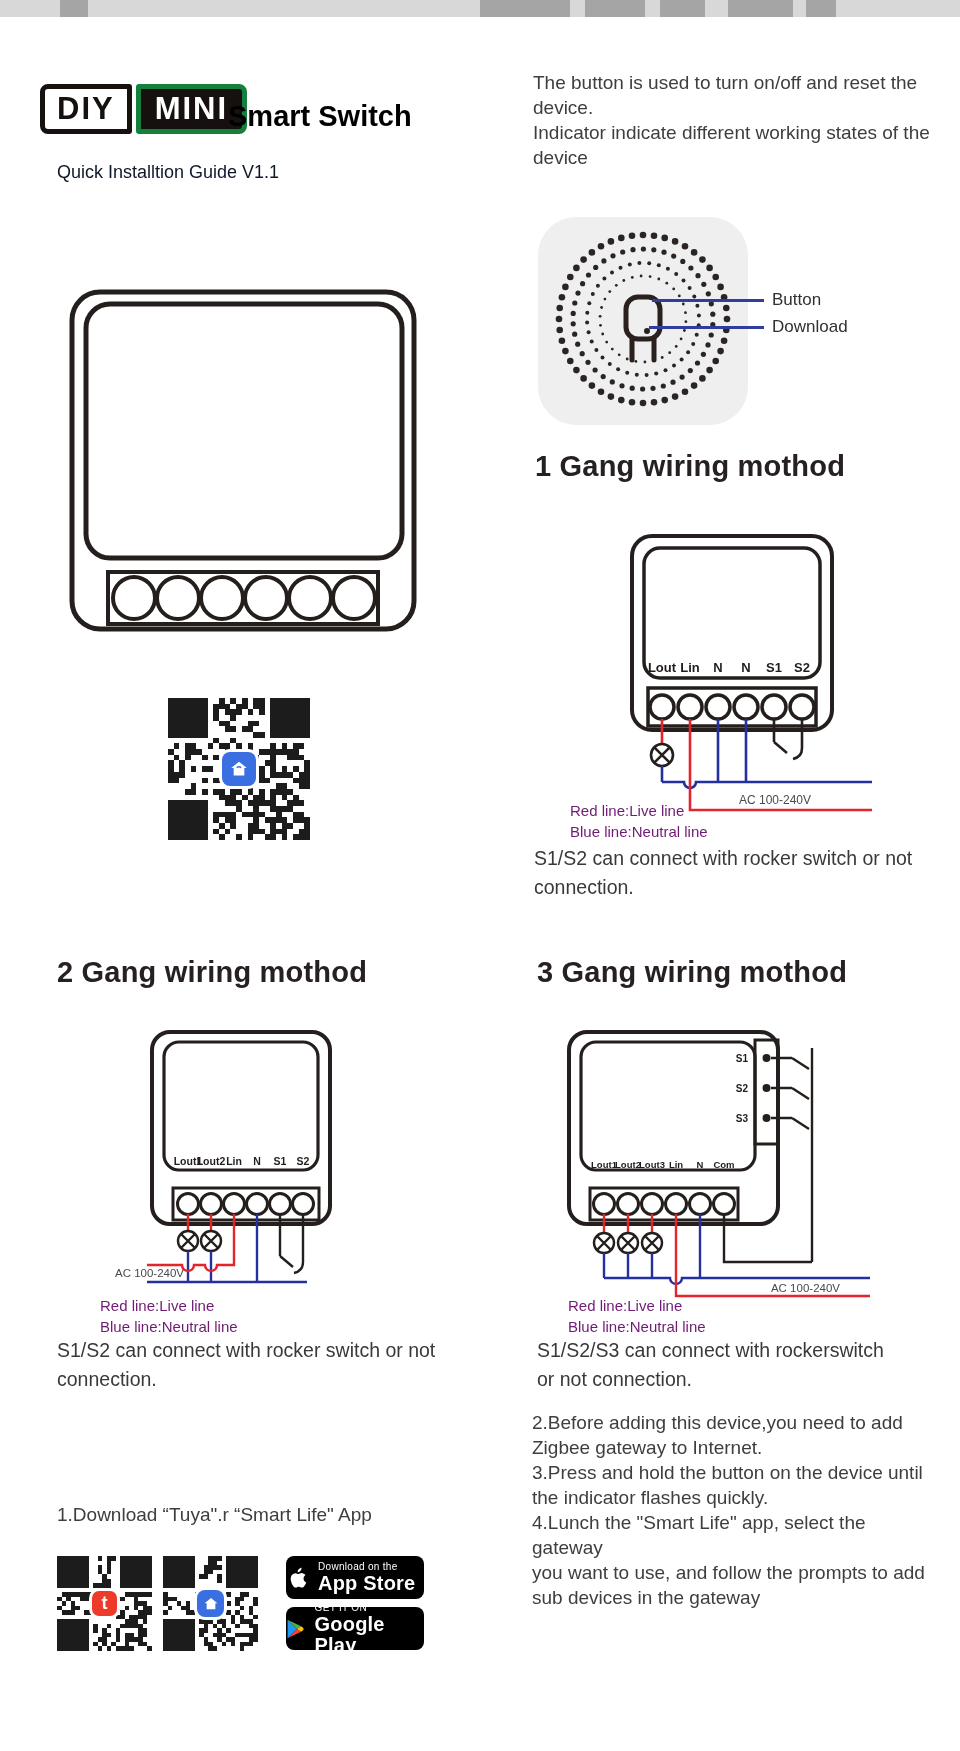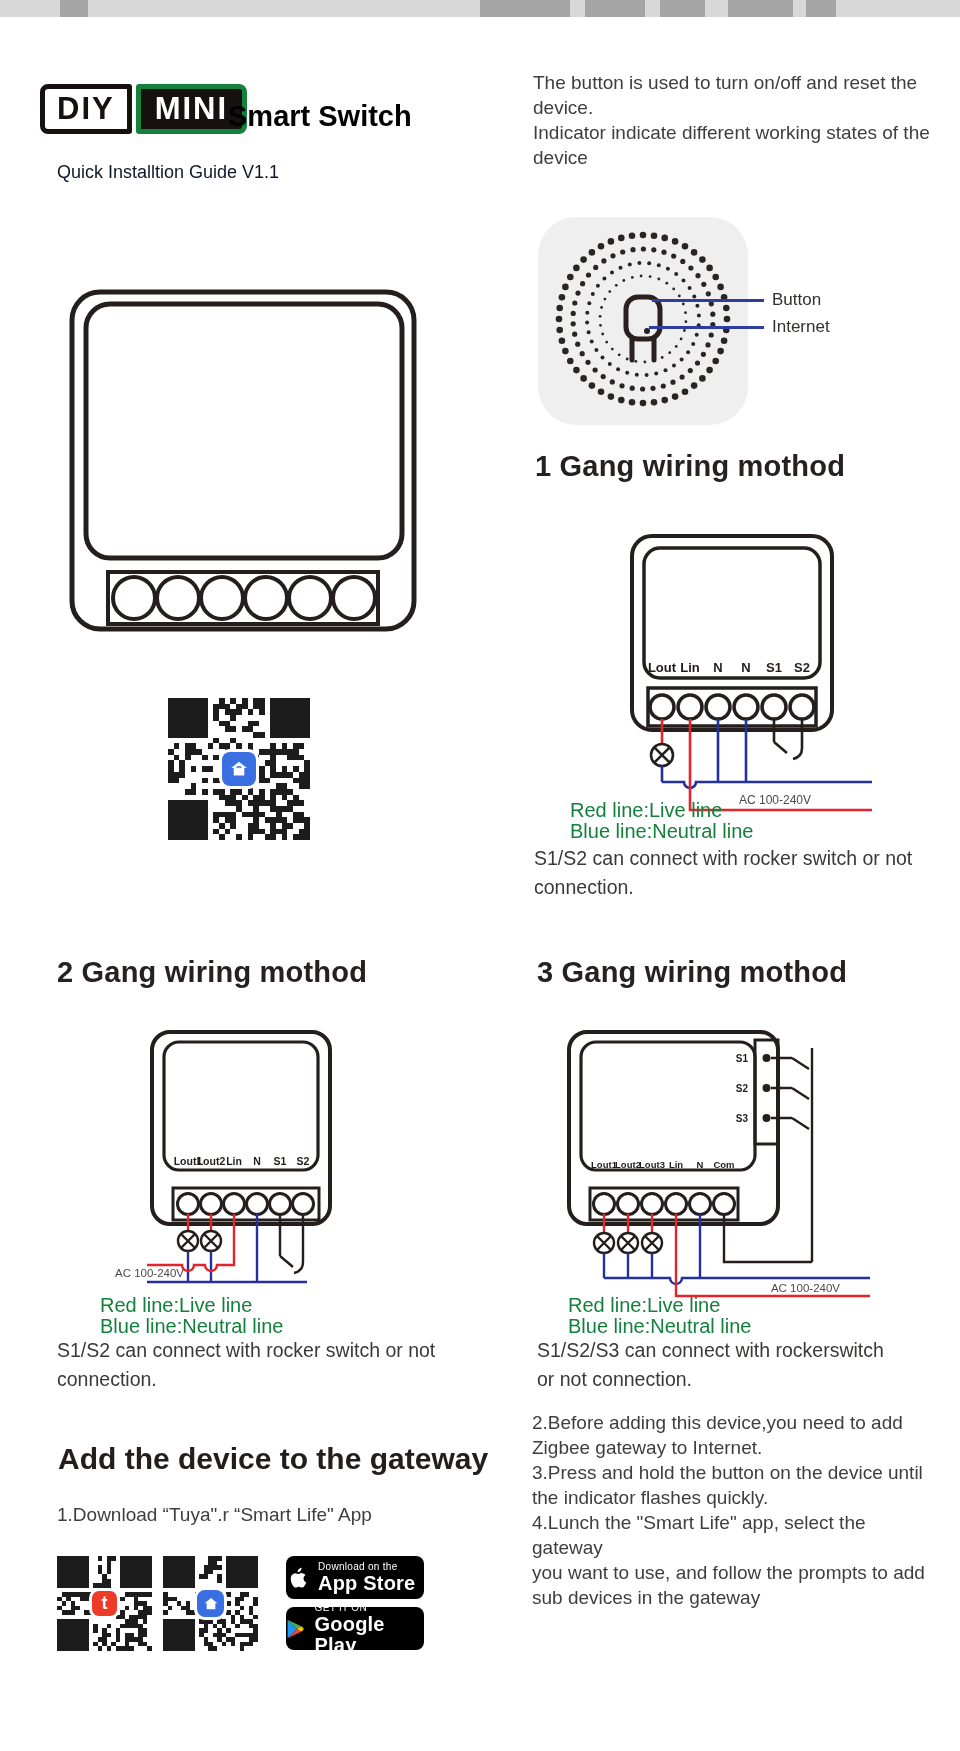--- a/index.html
+++ b/index.html
@@ -13,21 +13,21 @@
   
   .logo{display:flex;align-items:stretch;gap:4px;}
   .logo .diy{border:5px solid #16110f;background:#fff;color:#16110f;border-radius:8px 3px 3px 8px;
     font-weight:bold;font-size:31px;line-height:38px;padding:1px 12px;letter-spacing:2px;}
   .logo .mini{background:#16110f;color:#fff;border:5px solid #15803d;border-radius:3px 8px 8px 3px;
     font-weight:bold;font-size:31px;line-height:38px;padding:1px 14px;letter-spacing:2px;}
   .title-main{font-size:29px;font-weight:bold;color:#000000;}
   .subtitle{font-size:18px;color:#0f172a;}
   .bodytxt{font-size:19px;line-height:25px;color:#3f3e3e;}
   .h2{font-size:29px;font-weight:bold;color:#262120;letter-spacing:.2px;}
-  .legend{font-size:20px;line-height:21px;color:#15803d;}
+  .legend{font-size:15px;line-height:21px;color:#701a75;}
   .note{font-size:19.5px;line-height:29px;color:#3a3938;}
   
   .devphoto{background:#efefef;border-radius:38px;}
   .callout-line{background:#2f3e9e;height:2.5px;}
   .callout-label{font-size:17px;color:#33302e;}
   
   svg text{font-family:"Liberation Sans",sans-serif;}
   .w-blk{stroke:#241f1d;fill:none;}
   .w-red{stroke:#e3242b;fill:none;}
   .w-blu{stroke:#2430a0;fill:none;}
@@ -481,21 +481,21 @@
       <rect x="88" y="80" width="34" height="42" rx="12" fill="none" stroke="#2a211f" stroke-width="5"></rect>
       <line x1="94" y1="121" x2="94" y2="143" stroke="#2a211f" stroke-width="5" stroke-linecap="round"></line>
       <line x1="116" y1="121" x2="116" y2="143" stroke="#2a211f" stroke-width="5" stroke-linecap="round"></line>
       <circle cx="109" cy="114" r="3" fill="#2a211f"></circle>
     </svg>
   </div>
 
   <div class="abs callout-line" style="left:652px;top:299px;width:112px;"></div>
   <div class="abs callout-line" style="left:649px;top:326px;width:115px;"></div>
   <div class="abs callout-label" style="left:772px;top:290px;">Button</div>
-  <div class="abs callout-label" style="left:772px;top:317px;">Internet</div>
+  <div class="abs callout-label" style="left:772px;top:317px;">Download</div>
 
   <div class="abs h2" style="left:535px;top:450px;">1 Gang wiring mothod</div>
 
   <svg class="abs" style="left:560px;top:528px;" width="320" height="290" viewBox="0 0 320 290">
     <rect x="72" y="8" width="200" height="194" rx="20" class="w-blk" stroke-width="4"></rect>
     <rect x="84" y="20" width="176" height="130" rx="16" class="w-blk" stroke-width="3.5"></rect>
     <text x="102" y="144" text-anchor="middle" font-size="13" class="tlabel">Lout</text>
     <text x="130" y="144" text-anchor="middle" font-size="13" class="tlabel">Lin</text>
     <text x="158" y="144" text-anchor="middle" font-size="13" class="tlabel">N</text>
     <text x="186" y="144" text-anchor="middle" font-size="13" class="tlabel">N</text>
@@ -616,21 +616,20 @@
     <text x="300" y="280" text-anchor="end" font-size="11.5" class="aclabel">AC 100-240V</text>
   </svg>
 
   <div class="abs legend" style="left:568px;top:1295px;">
     <div>Red line:Live line</div>
     <div>Blue line:Neutral line</div>
   </div>
   <div class="abs note pre" style="left:537px;top:1336px;width:420px;">S1/S2/S3 can connect with rockerswitch
 or not connection.</div>
 
-  <div class="abs gateway-h" style="left:58px;top:1442px;">Add the device to the gateway</div>
   <div class="abs bodytxt" style="left:57px;top:1502px;">1.Download  “Tuya".r  “Smart Life" App</div>
 
   <div class="abs" style="left:57px;top:1556px;width:95px;height:95px;">
     <svg class="qr" width="95" height="95" viewBox="0 0 21 21" shape-rendering="crispEdges">
         <rect x="0" y="0" width="7" height="7"></rect>
         <rect x="1" y="1" width="5" height="5" fill="#ffffff"></rect>
         <rect x="2" y="2" width="3" height="3"></rect>
         <rect x="14" y="0" width="7" height="7"></rect>
         <rect x="15" y="1" width="5" height="5" fill="#ffffff"></rect>
         <rect x="16" y="2" width="3" height="3"></rect>

